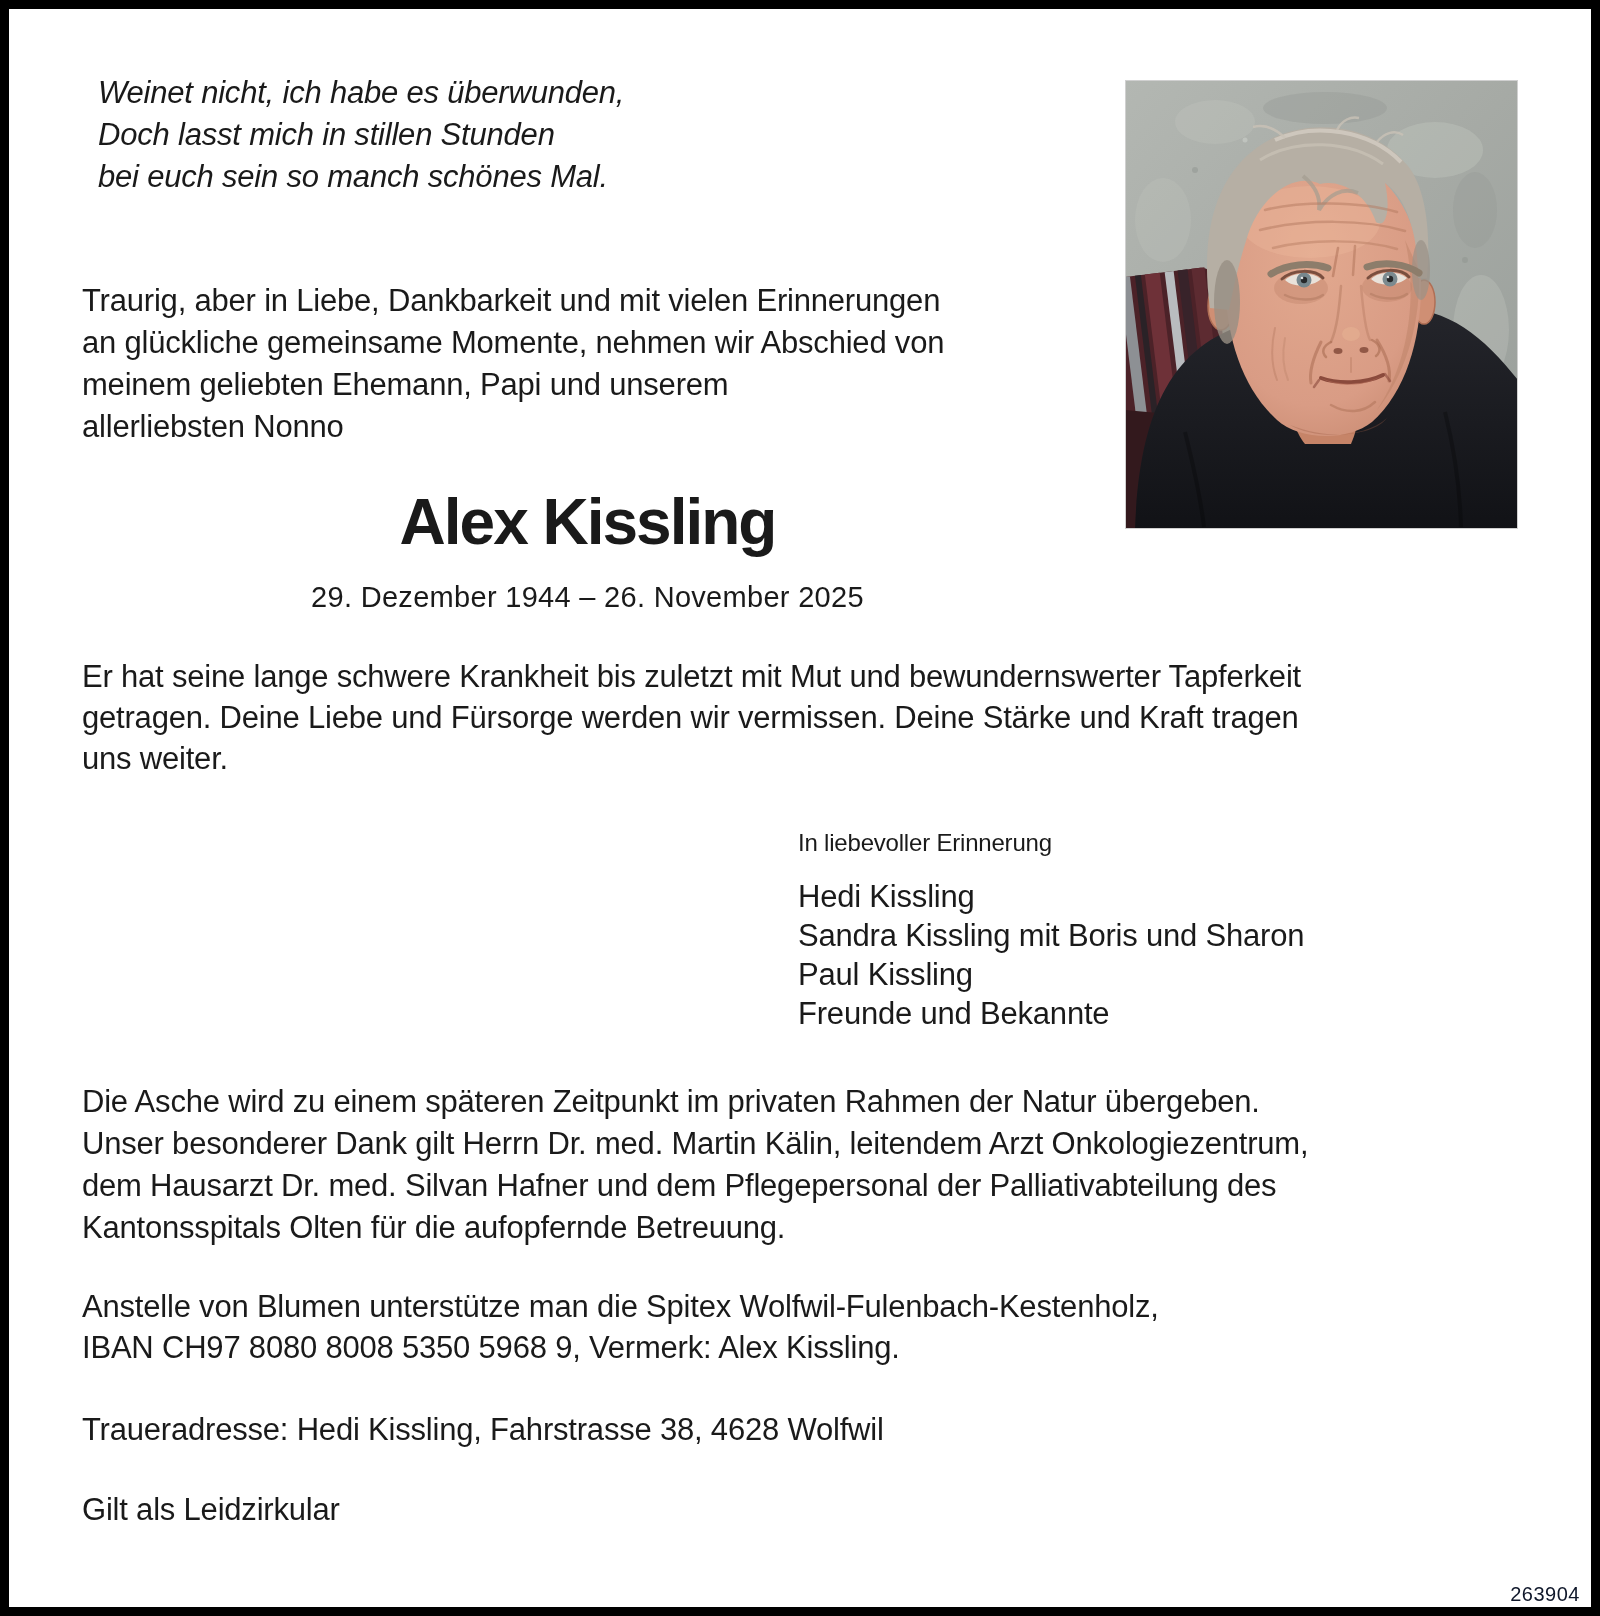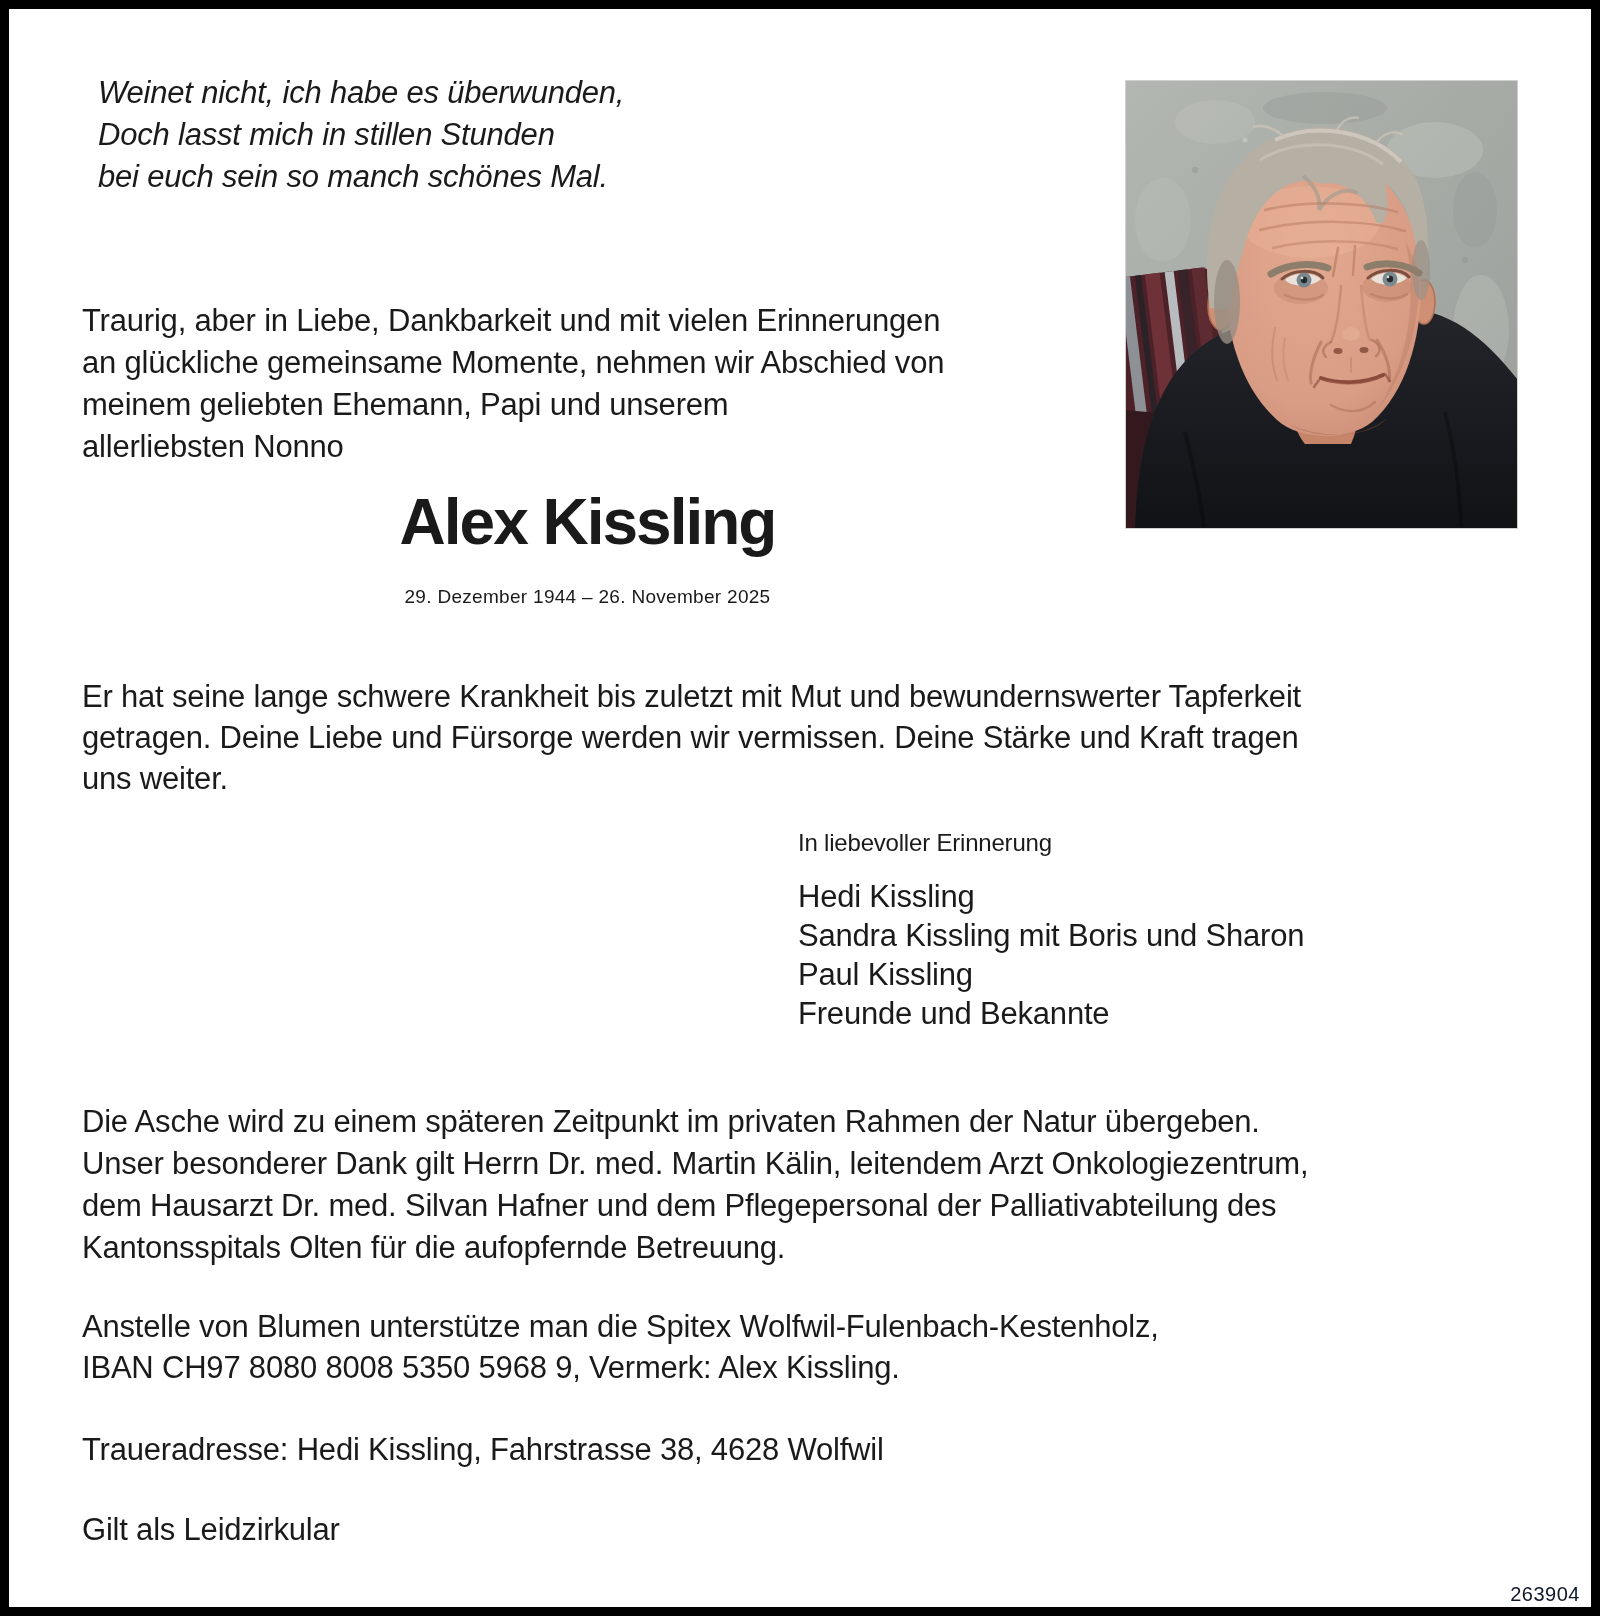--- a/index.html
+++ b/index.html
@@ -19,21 +19,20 @@
     border: 9px solid #000000;
     pointer-events: none;
     z-index: 60;
   }
   .abs { position: absolute; }
   .body-text {
     font-size: 31px;
     line-height: 42px;
     letter-spacing: -0.2px;
     white-space: nowrap;
-    margin-top: 20px;
   }
   .poem {
     font-style: italic;
     font-size: 31px;
     line-height: 42px;
     letter-spacing: -0.2px;
     white-space: nowrap;
   }
   .deceased-name {
     margin: 0;
@@ -41,21 +40,21 @@
     text-align: center;
     font-size: 64px;
     font-weight: bold;
     letter-spacing: -2px;
     line-height: 70px;
     white-space: nowrap;
   }
   .life-dates {
     width: 1015px;
     text-align: center;
-    font-size: 19px;
+    font-size: 29px;
     letter-spacing: 0.3px;
     line-height: 34px;
     white-space: nowrap;
   }
   .mourners-heading {
     font-size: 24px;
     line-height: 42px;
     letter-spacing: -0.2px;
     white-space: nowrap;
   }

